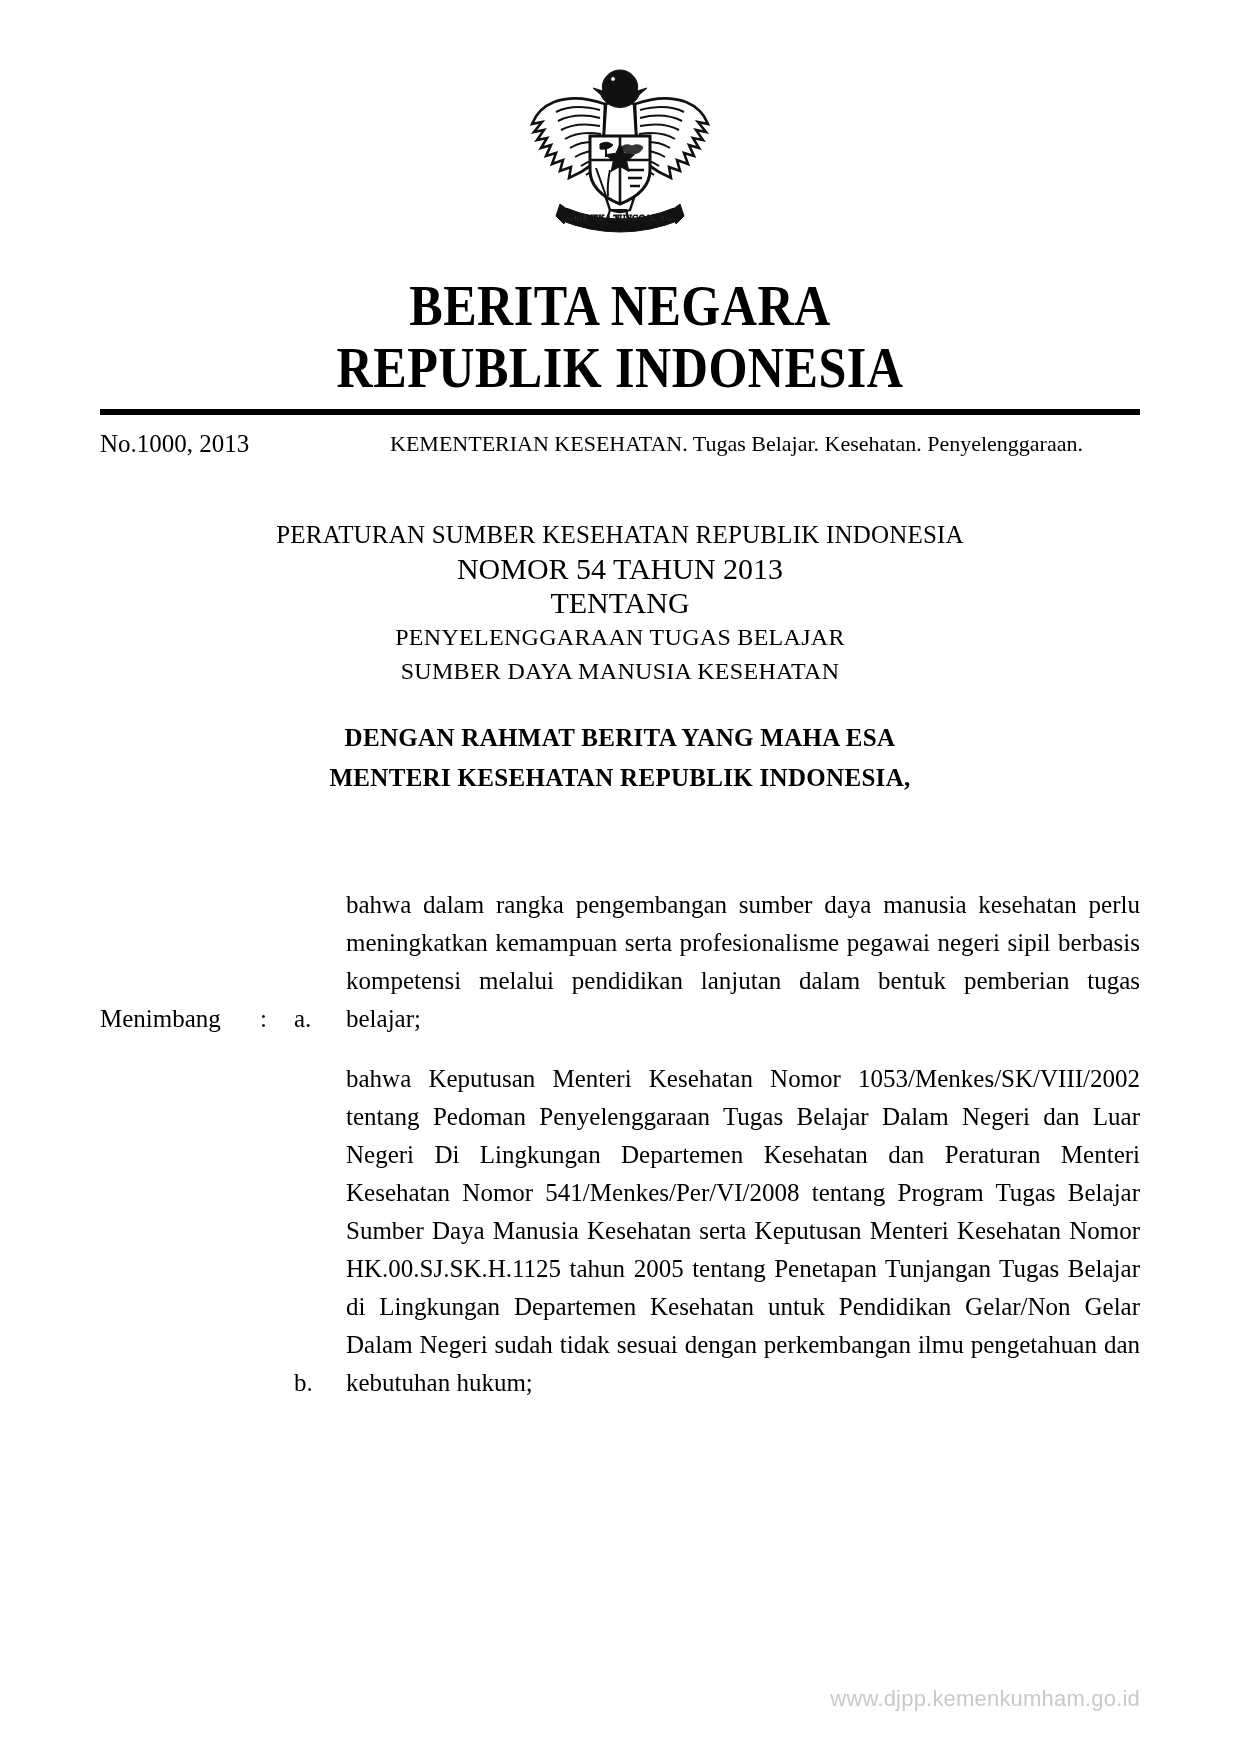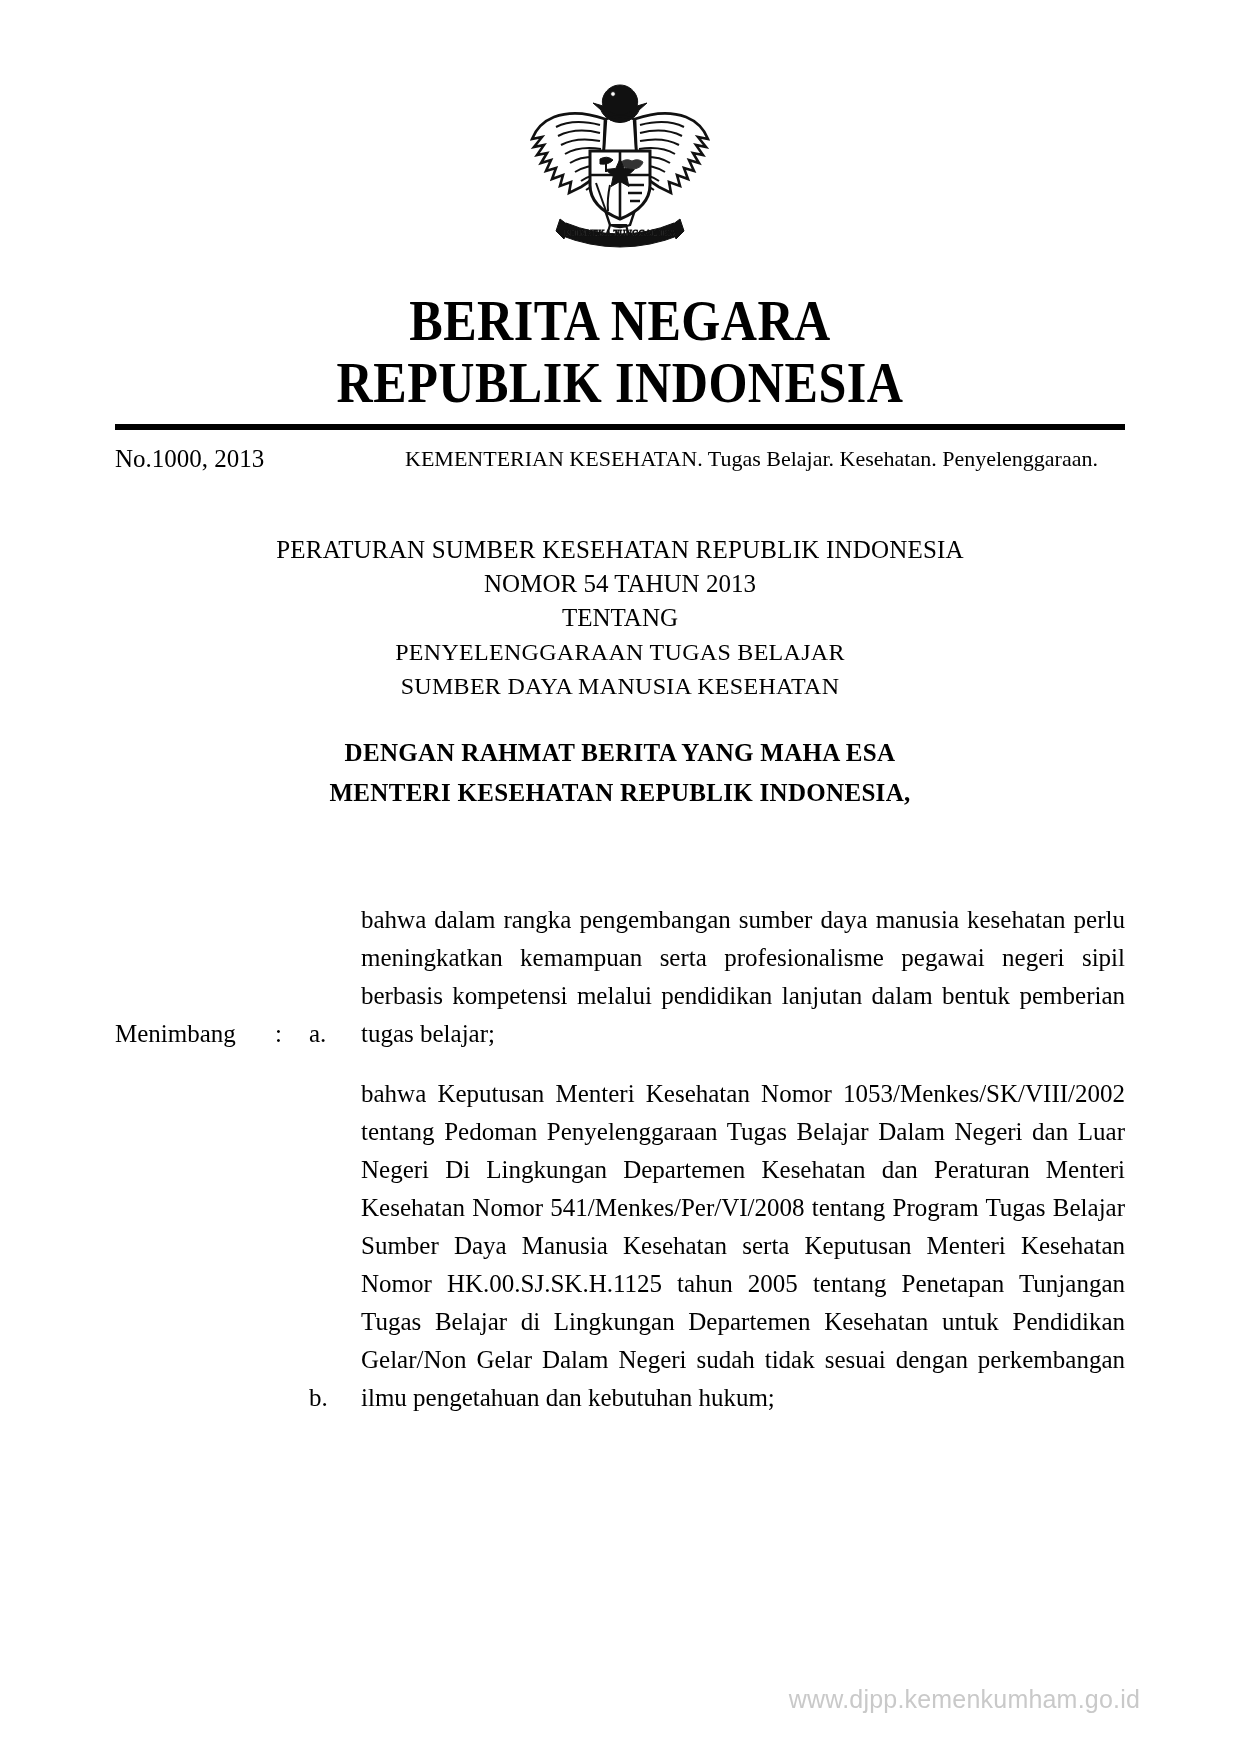--- a/index.html
+++ b/index.html
@@ -11,21 +11,21 @@
     font-family: "Liberation Serif", "DejaVu Serif", serif;
     color: #000000;
     position: relative;
     overflow: hidden;
   }
 
   .page {
     position: relative;
     width: 1240px;
     height: 1755px;
-    padding: 15px;
+    padding: 0;
   }
 
   
   .emblem-wrap {
     width: 100%;
     display: flex;
     justify-content: center;
     padding-top: 52px;
   }
   .emblem { width: 200px; height: 205px; display: block; }
@@ -77,21 +77,21 @@
   .titleblock {
     text-align: center;
     margin: 58px 160px 0 160px;
   }
   .t-reg {
     font-size: 25px;
     line-height: 34px;
     letter-spacing: 0.2px;
   }
   .t-nomor, .t-tentang {
-    font-size: 25px;
+    font-size: 30px;
     line-height: 34px;
     font-family: Liberation Serif, serif;
   }
   .t-subject {
     font-size: 24px;
     line-height: 34px;
     font-weight: 400;
     letter-spacing: 0.3px;
   }
 
@@ -140,21 +140,21 @@
     line-height: 38px;
     text-align: justify;
     text-align-last: left;
   }
 
   
   .watermark {
     position: absolute;
     right: 100px;
     bottom: 42px;
-    font-size: 25px;
+    font-size: 22px;
     line-height: 28px;
     color: #c9c9c9;
     font-family: "Liberation Sans", "DejaVu Sans", sans-serif;
     letter-spacing: 0.2px;
     white-space: nowrap;
   }
 </style>
 </head>
 <body>
 

